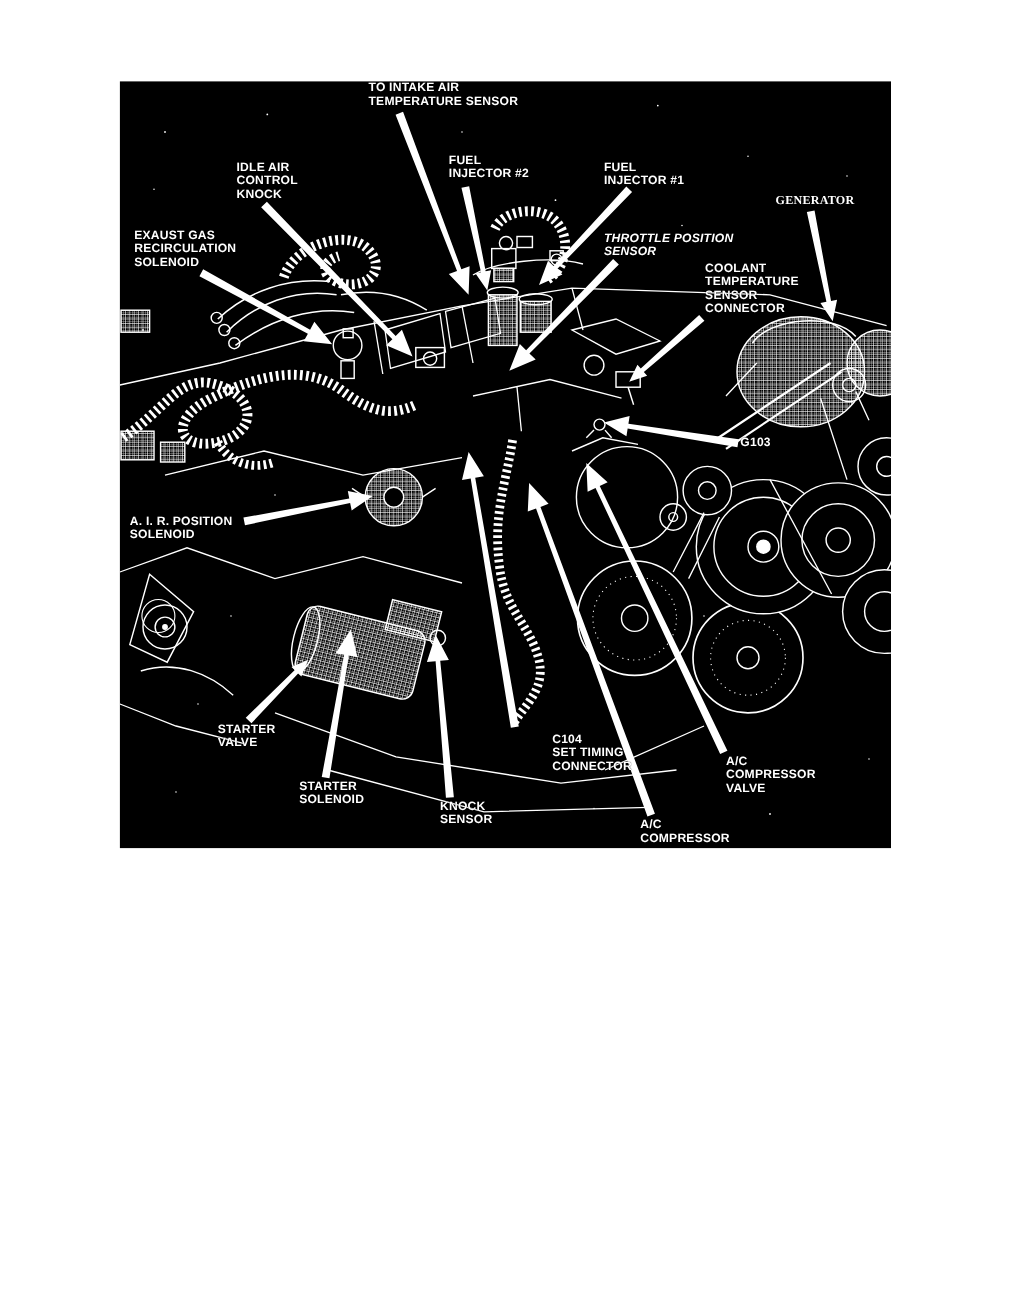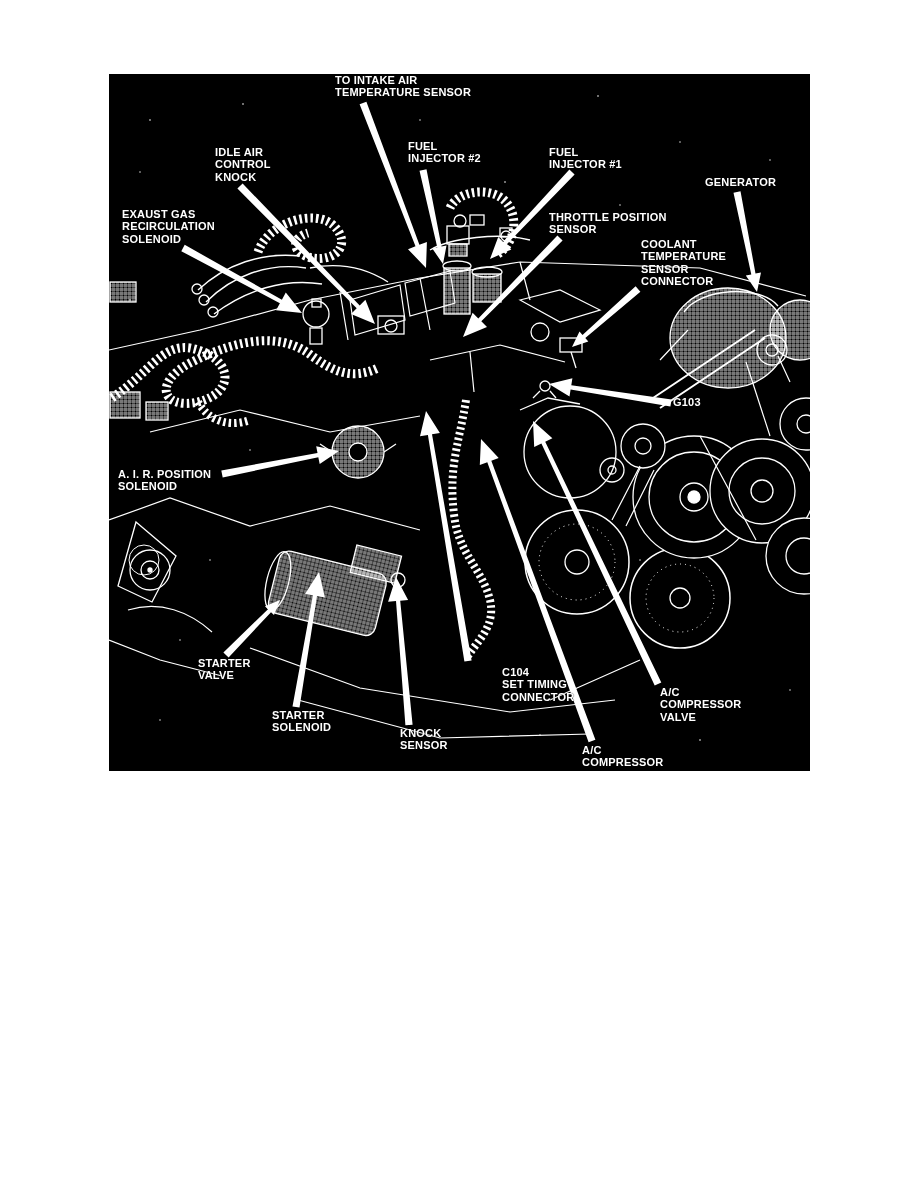--- a/index.html
+++ b/index.html
@@ -199,29 +199,29 @@
         <div>KNOCK</div>
       </div>
       <div class="comp-label" style="left: 408px; top: 140px;">
         <div>FUEL</div>
         <div>INJECTOR #2</div>
       </div>
       <div class="comp-label" style="left: 549px; top: 146px;">
         <div>FUEL</div>
         <div>INJECTOR #1</div>
       </div>
-      <div class="comp-label" style="left: 705px; top: 176px;">
+      <div class="comp-label" style="left: 705px; top: 176px; font-family: Liberation Serif, serif;">
         <div>GENERATOR</div>
       </div>
       <div class="comp-label" style="left: 122px; top: 208px;">
         <div>EXAUST GAS</div>
         <div>RECIRCULATION</div>
         <div>SOLENOID</div>
       </div>
-      <div class="comp-label" style="left: 549px; top: 211px;">
+      <div class="comp-label" style="left: 549px; top: 211px; font-style: italic;">
         <div>THROTTLE POSITION</div>
         <div>SENSOR</div>
       </div>
       <div class="comp-label" style="left: 641px; top: 238px;">
         <div>COOLANT</div>
         <div>TEMPERATURE</div>
         <div>SENSOR</div>
         <div>CONNECTOR</div>
       </div>
       <div class="comp-label" style="left: 673px; top: 396px;">

